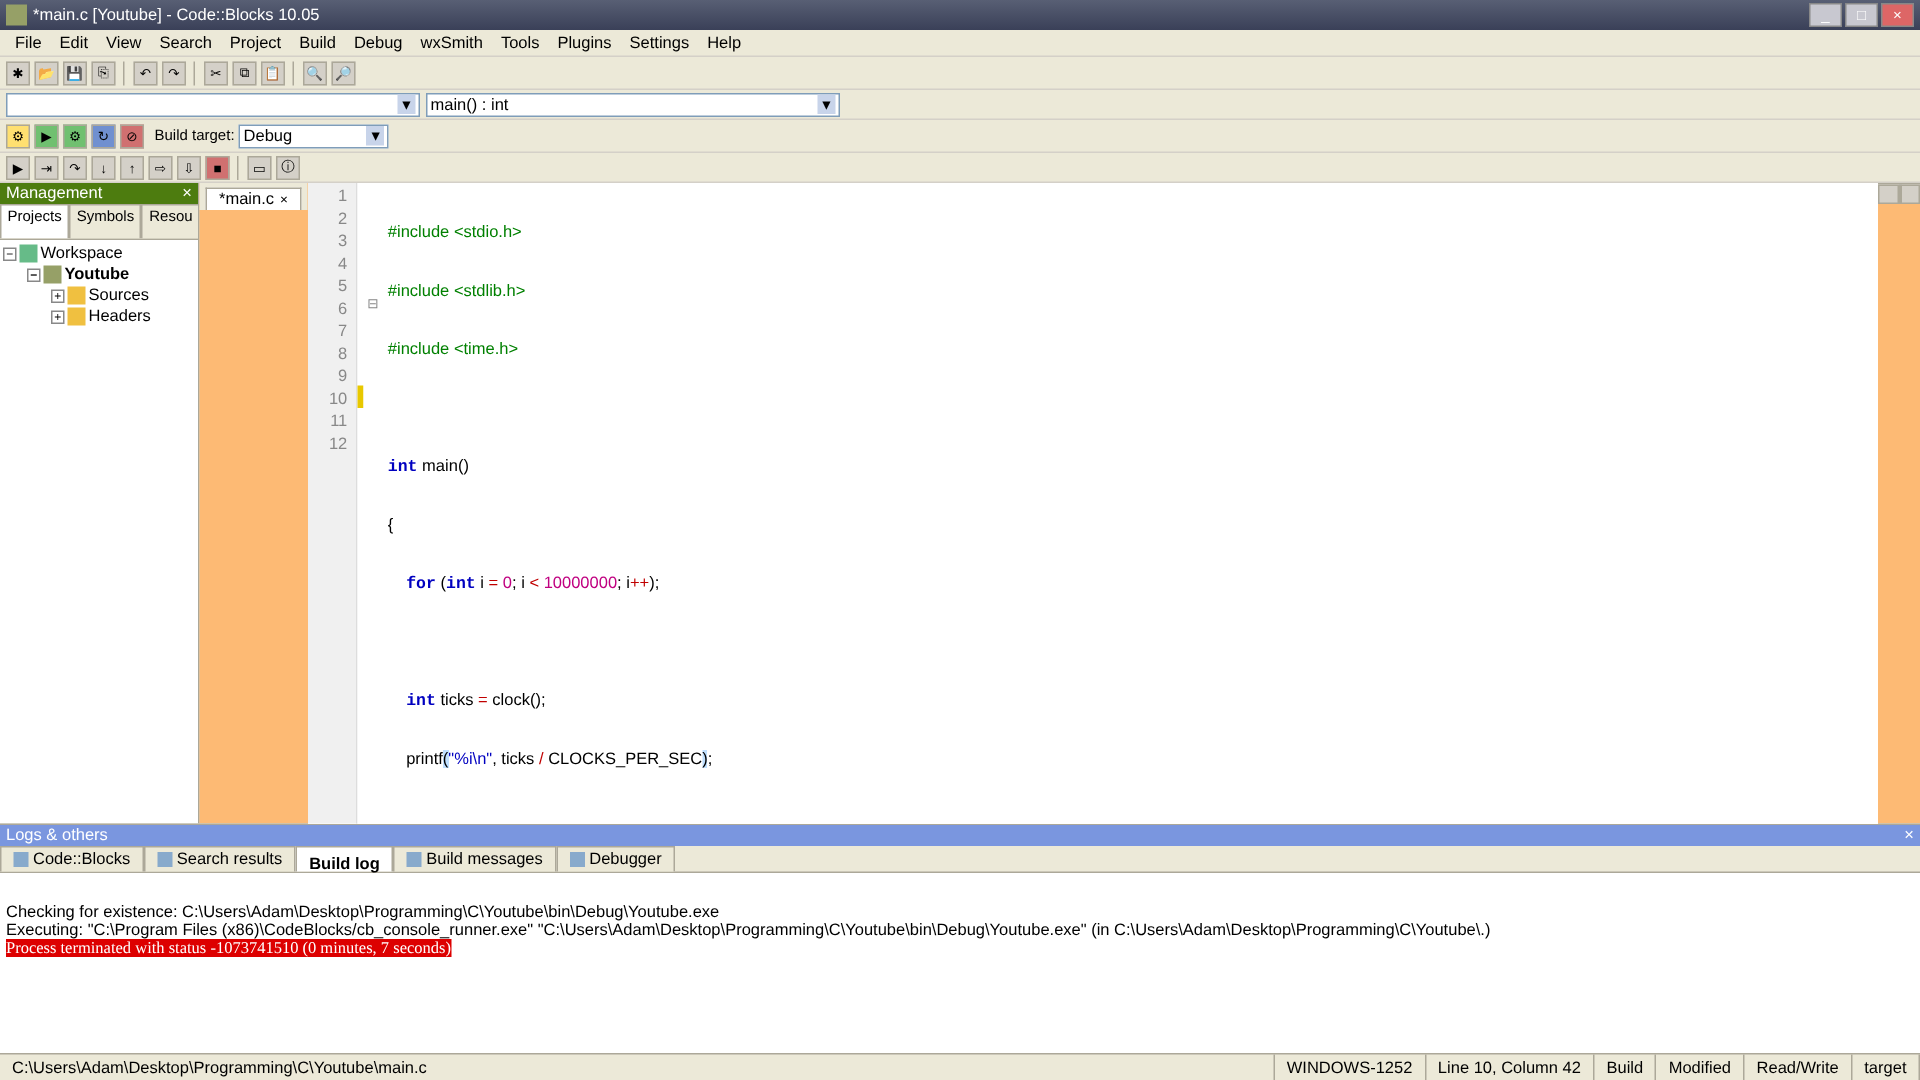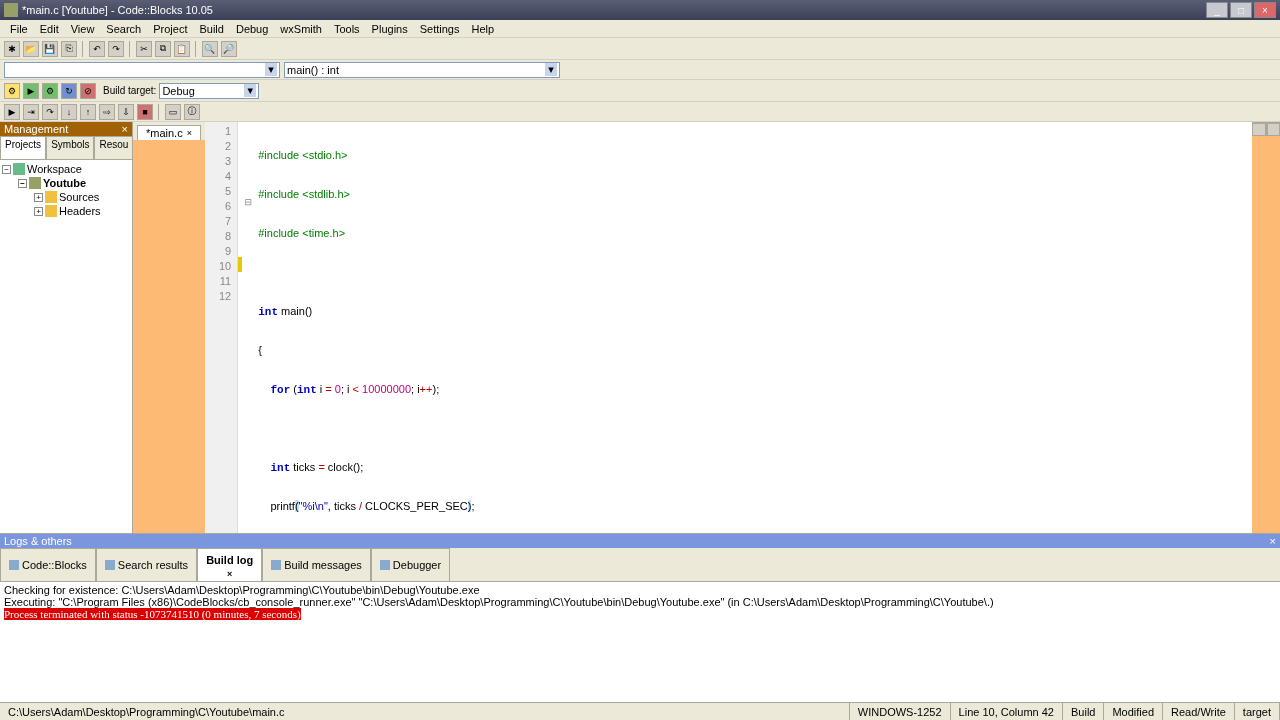--- a/index.html
+++ b/index.html
@@ -16,21 +16,21 @@
 .tbtn { width: 16px; height: 16px; background: #d4d0c8; border: 1px solid #aca899; cursor: pointer; display: inline-flex; align-items: center; justify-content: center; font-size: 9px; }
 .tsep { width: 2px; height: 16px; border-left: 1px solid #aca899; margin: 0 2px; }
 .combobar { background: #ece9d8; height: 20px; display: flex; align-items: center; padding: 2px 4px; gap: 4px; border-bottom: 1px solid #d4d0c8; }
 .combo { height: 16px; background: #fff; border: 1px solid #7f9db9; font-size: 10px; padding: 0 2px; display: flex; align-items: center; justify-content: space-between; }
 .combo .arrow { width: 12px; background: #c8d4ea; text-align: center; }
 .toolbar2 { background: #ece9d8; height: 22px; display: flex; align-items: center; padding: 0 4px; gap: 3px; border-bottom: 1px solid #d4d0c8; }
 .btlabel { font-size: 10px; margin-left: 4px; }
 .toolbar3 { background: #ece9d8; height: 20px; display: flex; align-items: center; padding: 0 4px; gap: 3px; border-bottom: 1px solid #d4d0c8; }
 .main { flex: 1; display: flex; min-height: 0; }
 .sidebar { width: 133px; background: #ece9d8; display: flex; flex-direction: column; border-right: 1px solid #aca899; }
-.sb-title { background: #a16207; color: #fff; padding: 1px 4px; font-size: 10px; display: flex; justify-content: space-between; }
+.sb-title { background: #4d7c0f; color: #fff; padding: 1px 4px; font-size: 10px; display: flex; justify-content: space-between; }
 .sb-tabs { display: flex; background: #ece9d8; border-bottom: 1px solid #aca899; height: 24px; overflow: hidden; }
 .sb-tab { padding: 2px 4px; font-size: 10px; border: 1px solid #aca899; border-bottom: none; background: #ece9d8; cursor: pointer; white-space: nowrap; }
 .sb-tab.active { background: #fff; }
 .sb-tree { flex: 1; background: #fff; padding: 2px; font-size: 11px; overflow: auto; }
 .tree-item { display: flex; align-items: center; gap: 2px; padding: 1px 0; cursor: pointer; }
 .tree-item .exp { width: 9px; height: 9px; border: 1px solid #888; font-size: 8px; line-height: 7px; text-align: center; }
 .tree-item .ticon { width: 12px; height: 12px; background: #f0c040; }
 .tree-item.bold { font-weight: bold; }
 .tree-ch { margin-left: 16px; }
 .editor-area { flex: 1; display: flex; flex-direction: row; background: #fdba74; min-width: 0; }
@@ -52,26 +52,26 @@
 .str { color: #0000c0; }
 .num { color: #c00080; }
 .op { color: #c00000; }
 .hl { background: #c0e0ff; }
 .ed-scroll { height: 14px; background: #ece9d8; border-top: 1px solid #aca899; display: flex; }
 .ed-scroll .sbtn { width: 14px; background: #d4d0c8; border: 1px solid #aca899; }
 .ed-scroll .track { flex: 1; background: #ece9d8; position: relative; }
 .ed-scroll .thumb { position: absolute; left: 0; width: 78%; height: 100%; background: #c8c8c8; border: 1px solid #aca899; }
 .bottom { background: #ece9d8; border-top: 1px solid #aca899; display: flex; flex-direction: column; }
 .bt-title { background: #7a96df; color: #fff; padding: 1px 4px; font-size: 10px; display: flex; justify-content: space-between; }
-.bt-tabs { display: flex; background: #ece9d8; border-bottom: 1px solid #aca899; height: 34px; }
+.bt-tabs { display: flex; background: #ece9d8; border-bottom: 1px solid #aca899; height: 18px; }
 .bt-tab { padding: 2px 8px; font-size: 10px; border: 1px solid #aca899; border-bottom: none; background: #ece9d8; cursor: pointer; display: flex; align-items: center; gap: 3px; }
 .bt-tab.active { background: #fff; font-weight: bold; flex-direction: column; }
 .bt-tab .ticon { width: 10px; height: 10px; background: #8ac; }
 .bt-tab .x { font-size: 9px; cursor: pointer; }
-.bt-content { height: 120px; background: #fff; font-family: 'Courier New', monospace; font-size: 10px; padding: 2px 4px; overflow: auto; }
+.bt-content { height: 120px; background: #fff; font-family: 'Courier New', monospace; font-size: 10px; padding: 20px 4px; overflow: auto; }
 .bt-content .err { background: #d00; color: #fff; font-family: Liberation Serif, serif; }
 .statusbar { height: 18px; background: #ece9d8; border-top: 1px solid #aca899; display: flex; align-items: center; font-size: 10px; }
 .statusbar .cell { padding: 0 8px; border-right: 1px solid #aca899; height: 100%; display: flex; align-items: center; }
 .statusbar .cell:first-child { flex: 1; text-align: right; }
 </style>
 </head>
 <body>
 
 <div class="titlebar">
   <div class="icon"></div>

